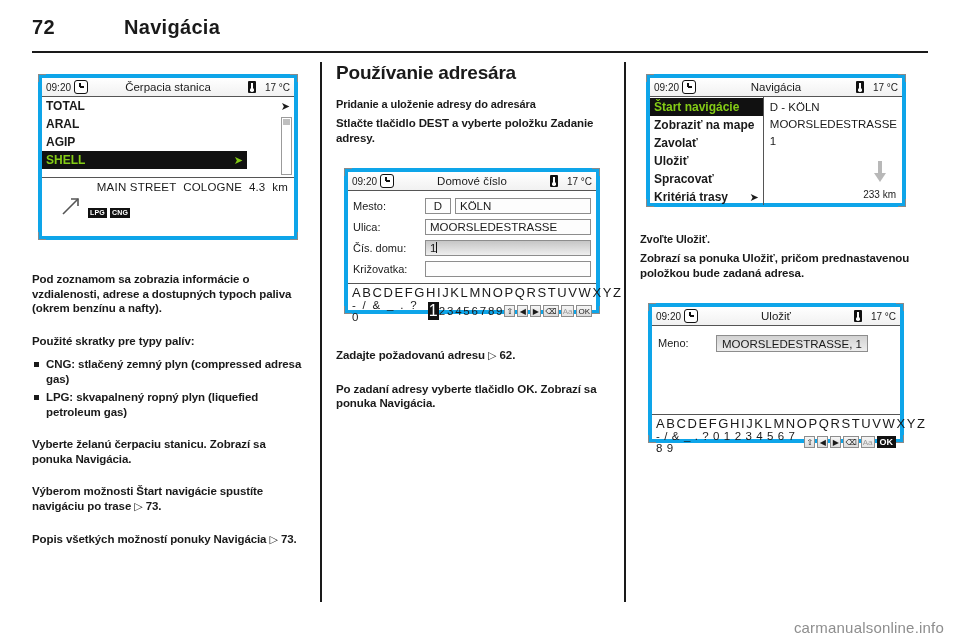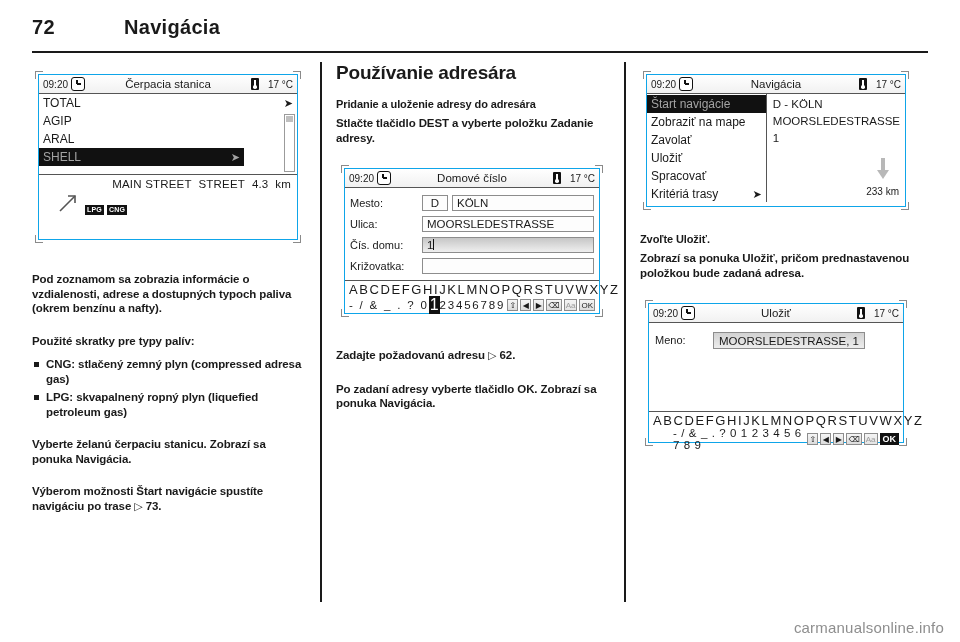--- a/index.html
+++ b/index.html
@@ -60,21 +60,21 @@
     content:"";position:absolute;left:2px;top:5px;width:5px;height:5px;background:#1a1a1a;
   }
   .xref{font-family:"DejaVu Sans",sans-serif;font-size:11px;}
 
   
   .figure{
     background:#ffffff;position:relative;margin-bottom:10px;
   }
   .screen{
     position:relative;background:#ffffff;
-    border:1px solid #0ea5e9;
+    border:4px solid #0ea5e9;
     box-sizing:border-box;
   }
   
   .cmark{position:absolute;width:7px;height:7px;}
   .cmark.tl{left:-4px;top:-4px;border-left:1px solid #8a8a8a;border-top:1px solid #8a8a8a;}
   .cmark.tr{right:-4px;top:-4px;border-right:1px solid #8a8a8a;border-top:1px solid #8a8a8a;}
   .cmark.bl{left:-4px;bottom:-4px;border-left:1px solid #8a8a8a;border-bottom:1px solid #8a8a8a;}
   .cmark.br{right:-4px;bottom:-4px;border-right:1px solid #8a8a8a;border-bottom:1px solid #8a8a8a;}
 
   
@@ -106,22 +106,22 @@
   }
   .sbar .thermo:after{
     content:"";position:absolute;left:2.2px;top:7px;width:3.6px;height:3.6px;background:#fff;border-radius:50%;
   }
 
   
   .listrow{
     display:flex;align-items:center;height:18px;font-size:12px;padding:0 4px;
     box-sizing:border-box;position:relative;
   }
-  .listrow.sel{background:#111;color:#a3a3a3;justify-content:flex-end;}
-  .listrow .lbl{flex:1;}
+  .listrow.sel{background:#111;color:#84cc16;justify-content:flex-end;}
+  .listrow .lbl{flex:1;font-weight:bold;}
   .arrowr{font-size:11px;}
 
   .scrollcol{
     position:absolute;right:2px;top:20px;width:11px;bottom:2px;
     border:1px solid #9b9b9b;background:#fff;box-sizing:border-box;
   }
   .scrollthumb{position:absolute;left:1px;top:1px;right:1px;height:6px;background:#bfbfbf;}
 
   
   .poi{
@@ -225,40 +225,40 @@
             <span>17 °C</span>
           </span>
         </div>
 
         <div style="position:relative;height:80px;">
           <div class="listrow">
             <span class="lbl">TOTAL</span>
             <span class="arrowr">➤</span>
           </div>
           <div class="listrow">
+            <span class="lbl">ARAL</span>
+            <span class="arrowr">➤</span>
+          </div>
+          <div class="listrow">
             <span class="lbl">AGIP</span>
-            <span class="arrowr">➤</span>
-          </div>
-          <div class="listrow">
-            <span class="lbl">ARAL</span>
             <span class="arrowr">➤</span>
           </div>
           <div class="listrow sel" style="width:205px;">
             <span class="lbl">SHELL</span>
             <span class="arrowr">➤</span>
           </div>
           <div class="scrollcol">
             <div class="scrollthumb"></div>
           </div>
         </div>
 
         <div class="poi">
           <div class="line1">
             <span>MAIN STREET</span>&nbsp;
-            <span>STREET</span>&nbsp;
+            <span>COLOGNE</span>&nbsp;
             <span>4.3</span>&nbsp;
             <span>km</span>
           </div>
           <svg class="dirarrow" viewBox="0 0 22 22">
             <line x1="3" y1="19" x2="18" y2="4" stroke="#555" stroke-width="1.6"></line>
             <polyline points="11,4 18,4 18,11" fill="none" stroke="#555" stroke-width="1.6"></polyline>
           </svg>
           <div class="fuels">
             <span class="tag">LPG</span>
             <span class="tag">CNG</span>
@@ -275,20 +275,25 @@
     </ul>
     <p class="body">
       <span>Vyberte želanú čerpaciu stanicu.</span>
       <span>Zobrazí sa ponuka Navigácia.</span>
     </p>
     <p class="body">
       <span>Výberom možnosti Štart navigácie spustíte navigáciu po trase</span>
       <span class="xref">▷</span>
       <span>73.</span>
     </p>
+    <p class="body">
+      <span>Popis všetkých možností ponuky Navigácia</span>
+      <span class="xref">▷</span>
+      <span>73.</span>
+    </p>
   </div>
 
   <div class="col col2">
 
     <h2 class="sect">Používanie adresára</h2>
     <h3 class="sub">Pridanie a uloženie adresy do adresára</h3>
     <p class="body" style="margin-top:4px;">Stlačte tlačidlo DEST a vyberte položku Zadanie adresy.</p>
 
     <div class="figure" style="padding:14px 8px 16px 8px;">
       <div class="screen" style="height:146px;">
@@ -433,21 +438,21 @@
 
         <div class="saverow">
           <span class="flabel">Meno:</span>
           <span class="savebox">MOORSLEDESTRASSE, 1</span>
         </div>
         <div class="blankfill"></div>
 
         <div class="kbd">
           <div class="kbdrow">ABCDEFGHIJKLMNOPQRSTUVWXYZ</div>
           <div class="kbdrow2">
-            <span class="chars" style="letter-spacing:0.6px;margin-left:20px;">- / &amp; _ . ? 0 1 2 3 4 5 6 7 8 9</span>
+            <span class="chars" style="letter-spacing:0.6px;">- / &amp; _ . ? 0 1 2 3 4 5 6 7 8 9</span>
             <span class="kbdkeys">
               <span class="kkey">⇧</span>
               <span class="kkey">◀</span>
               <span class="kkey">▶</span>
               <span class="kkey">⌫</span>
               <span class="kkey ghost">Aa</span>
               <span class="kkey dark">OK</span>
             </span>
           </div>
         </div>

